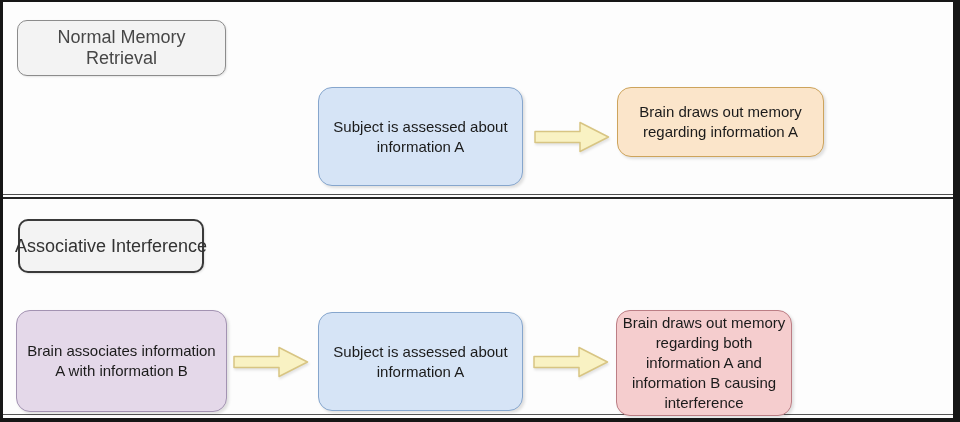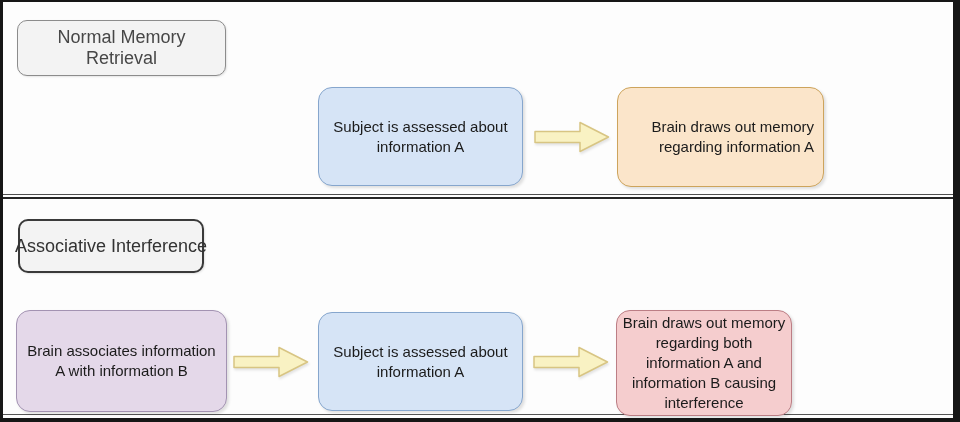--- a/index.html
+++ b/index.html
@@ -38,21 +38,21 @@
     position:absolute;
     box-sizing:border-box;
     display:flex;align-items:center;justify-content:center;
     text-align:center;
     border-radius:14px;
     font-size:15px;line-height:20px;color:#1b1b1b;
     box-shadow:2px 2px 3px rgba(0,0,0,0.12);
     padding:4px 9px;
   }
   .node-blue-1 {left:315px;top:85px; width:205px;height:99px; background:var(--node-blue-fill,#d6e4f6); border:1.5px solid var(--node-blue-border,#86a6cd);}
-  .node-orange {left:614px;top:85px; width:207px;height:100px;background:var(--node-orange-fill,#fbe5ca);border:1.5px solid var(--node-orange-border,#cda45c);text-align:right;}
+  .node-orange {left:614px;top:85px; width:207px;height:70px;background:var(--node-orange-fill,#fbe5ca);border:1.5px solid var(--node-orange-border,#cda45c);}
   .node-purple {left:13px; top:308px;width:211px;height:102px;background:var(--node-purple-fill,#e4d8e9);border:1.5px solid var(--node-purple-border,#a393b2);padding:22px 7px;}
   .node-blue-2 {left:315px;top:310px;width:205px;height:99px; background:var(--node-blue-fill,#d6e4f6); border:1.5px solid var(--node-blue-border,#86a6cd);}
   .node-pink   {left:613px;top:308px;width:176px;height:106px;background:var(--node-pink-fill,#f5cdce); border:1.5px solid var(--node-pink-border,#bc7e85);padding:4px 5px;}
 
   .arrow{position:absolute;width:76px;height:32px;filter:drop-shadow(1px 2px 1px rgba(0,0,0,0.10));}
   .arrow-1{left:531px;top:119px;}
   .arrow-2{left:230px;top:344px;}
   .arrow-3{left:530px;top:344px;}
   .arrow polygon{
     fill:var(--arrow-fill,#f9f2c3);

